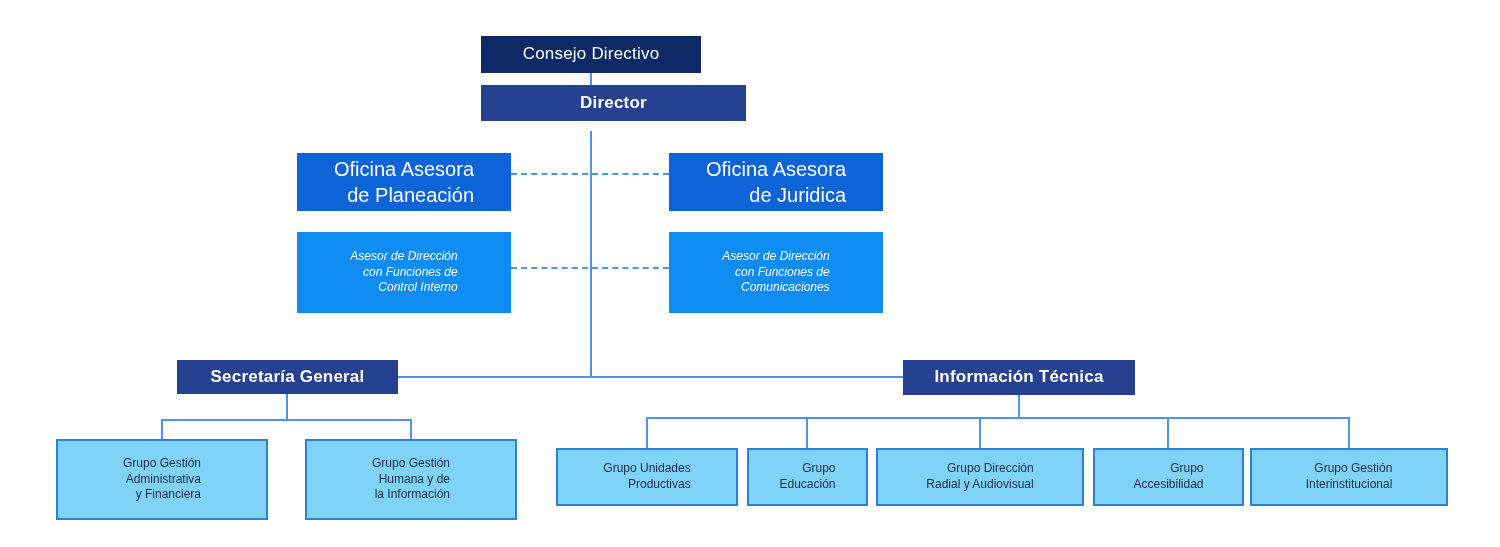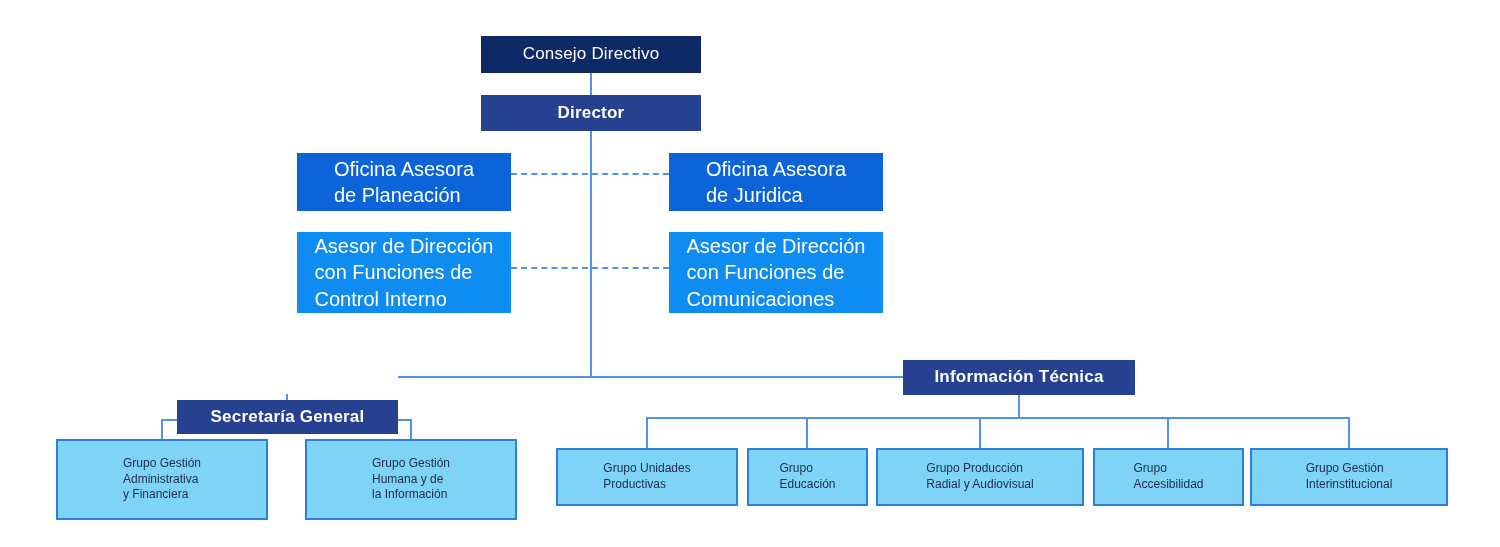--- a/index.html
+++ b/index.html
@@ -24,21 +24,21 @@
     width: 1500px;
     height: 547px;
     background: #ffffff;
     overflow: hidden;
   }
   .node {
     position: absolute;
     display: flex;
     align-items: center;
     justify-content: center;
-    text-align: left;
+    text-align: right;
     white-space: pre-line;
     box-sizing: border-box;
     line-height: 1.32;
   }
   .dark-navy {
     background: var(--navy);
     color: var(--white-text);
     font-size: 17px;
     letter-spacing: .2px;
   }
@@ -50,36 +50,37 @@
     letter-spacing: .2px;
   }
   .blue-mid {
     background: var(--blue-mid);
     color: var(--white-text);
     font-size: 20px;
   }
   .blue-bright {
     background: var(--blue-bright);
     color: var(--white-text);
-    font-size: 20px;
+    font-size: 12px;
+    font-style: italic;
   }
   .light {
     background: var(--light-fill);
     border: 2px solid var(--light-border);
     color: var(--dark-text);
     font-size: 12px;
   }
   
   .b-consejo       { left: 481px;  top: 36px;  width: 220px; height: 37px; }
-  .b-director      { left: 481px;  top: 95px;  width: 220px; height: 36px; }
+  .b-director      { left: 481px;  top: 85px;  width: 265px; height: 36px; }
   .b-ofi-plan      { left: 297px;  top: 153px; width: 214px; height: 58px; }
   .b-ofi-jur       { left: 669px;  top: 153px; width: 214px; height: 58px; }
   .b-ase-ctrl      { left: 297px;  top: 232px; width: 214px; height: 81px; }
   .b-ase-com       { left: 669px;  top: 232px; width: 214px; height: 81px; }
-  .b-secretaria    { left: 177px;  top: 360px; width: 221px; height: 34px; margin-top: 40px; }
+  .b-secretaria    { left: 177px;  top: 360px; width: 221px; height: 34px; }
   .b-subdireccion  { left: 903px;  top: 360px; width: 232px; height: 35px; }
   .b-g-admin       { left: 56px;   top: 439px; width: 212px; height: 81px; }
   .b-g-humana      { left: 305px;  top: 439px; width: 212px; height: 81px; }
   .b-g-unidades    { left: 556px;  top: 448px; width: 182px; height: 58px; }
   .b-g-educacion   { left: 747px;  top: 448px; width: 121px; height: 58px; }
   .b-g-produccion  { left: 876px;  top: 448px; width: 208px; height: 58px; }
   .b-g-acces       { left: 1093px; top: 448px; width: 151px; height: 58px; }
   .b-g-inter       { left: 1250px; top: 448px; width: 198px; height: 58px; }
 
   
@@ -155,20 +156,20 @@
   <div class="node light b-g-admin">Grupo Gestión
 Administrativa
 y Financiera</div>
   <div class="node light b-g-humana">Grupo Gestión
 Humana y de
 la Información</div>
   <div class="node light b-g-unidades">Grupo Unidades
 Productivas</div>
   <div class="node light b-g-educacion">Grupo
 Educación</div>
-  <div class="node light b-g-produccion">Grupo Producción
+  <div class="node light b-g-produccion">Grupo Dirección
 Radial y Audiovisual</div>
   <div class="node light b-g-acces">Grupo
 Accesibilidad</div>
   <div class="node light b-g-inter">Grupo Gestión
 Interinstitucional</div>
 
 </div>
 
 </body></html>

